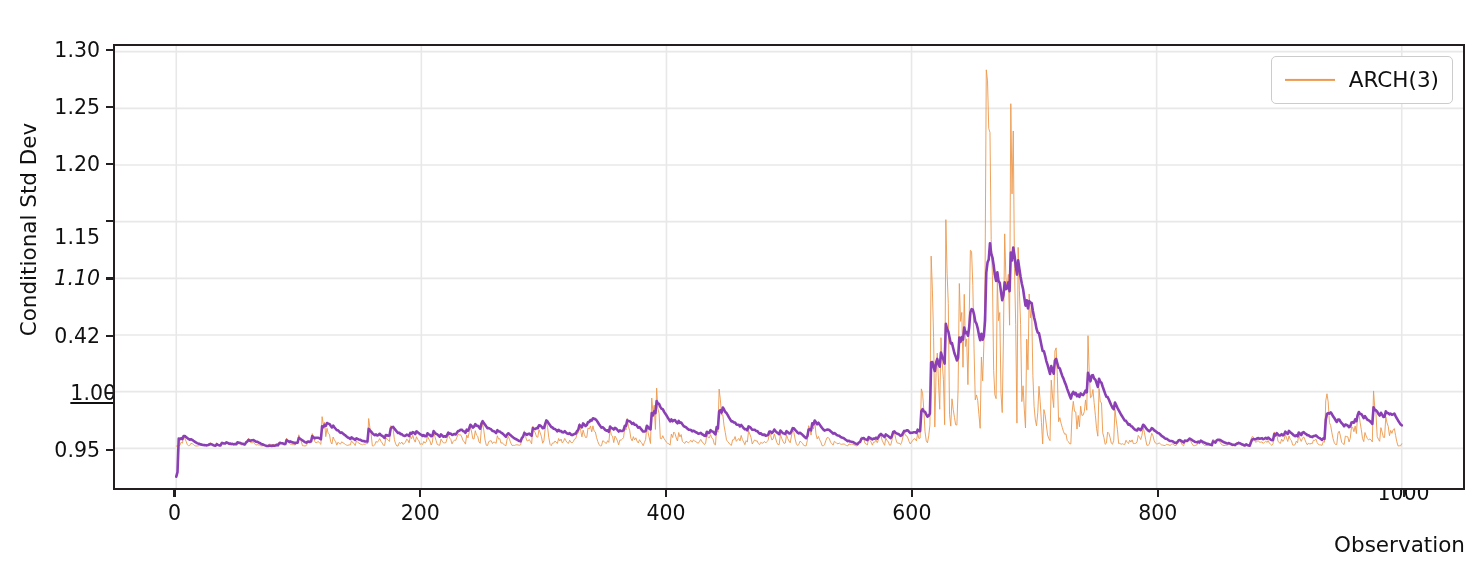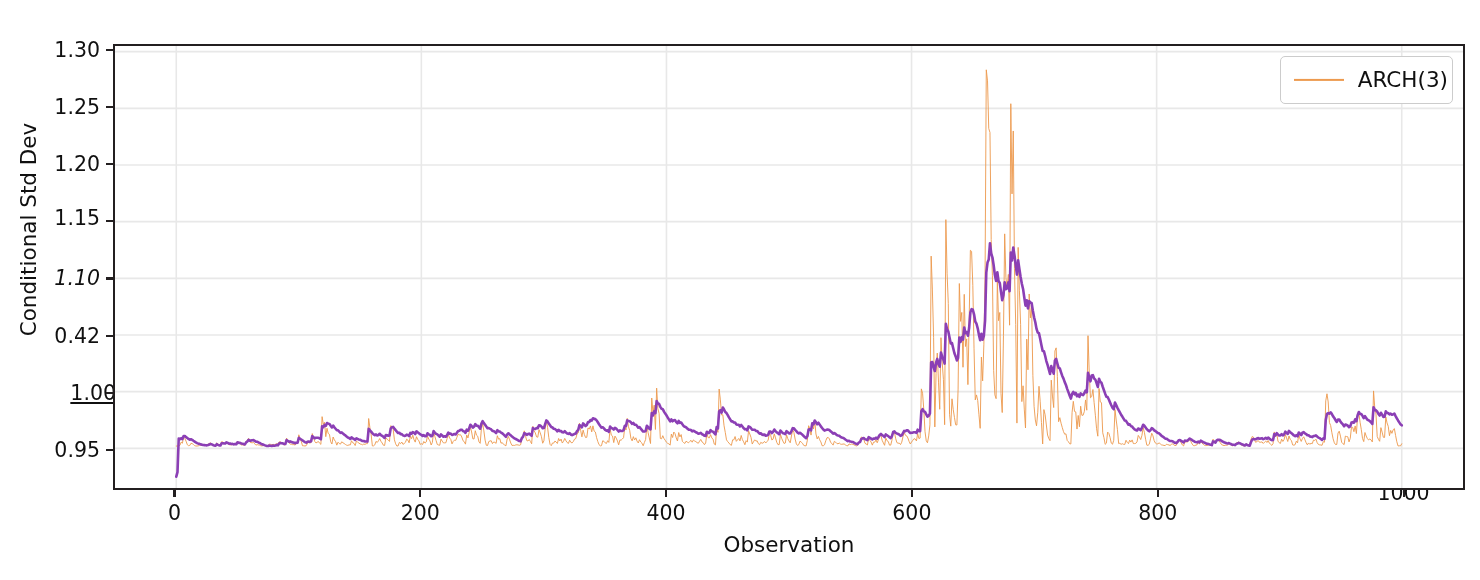--- a/index.html
+++ b/index.html
@@ -91,33 +91,33 @@
     transform: rotate(-90deg);
     font-size: 21.5px;
     color: #101010;
     font-family: "DejaVu Sans", sans-serif;
   }
   #xlabel {
     position: absolute;
     left: 113px;
     top: 532px;
     width: 1352px;
-    text-align: center;
+    text-align: right;
     font-size: 21.5px;
     color: #101010;
     font-family: "DejaVu Sans", sans-serif;
   }
   #legend {
     position: absolute;
     right: 10px;
     top: 10px;
     background: #ffffff;
     border: 1.1px solid #cccccc;
     border-radius: 5px;
-    padding: 7px 4px 8px 13px;
+    padding: 7px 13px 8px 13px;
     box-sizing: border-box;
   }
   .legend-row {
     display: flex;
     align-items: center;
     height: 31px;
   }
   .legend-swatch {
     width: 50px;
     height: 14px;
@@ -146,21 +146,21 @@
 
 
   <div id="ylabel">Conditional Std Dev</div>
   <div id="xlabel">Observation</div>
 
   <div id="ytick-labels">
       <div class="ytick-label" style="left: 8px; top: 439.974px;">0.95</div>
       <div class="ytick-label" style="left: 24px; top: 382.795px; text-decoration: underline;">1.00</div>
       <div class="ytick-label" style="left: 8px; top: 325.615px;">0.42</div>
       <div class="ytick-label" style="left: 8px; top: 268.436px; font-style: italic;">1.10</div>
-      <div class="ytick-label" style="left: 8px; top: 208px;">1.15</div>
+      <div class="ytick-label" style="left: 8px; top: 227px;">1.15</div>
       <div class="ytick-label" style="left: 8px; top: 154.077px;">1.20</div>
       <div class="ytick-label" style="left: 8px; top: 96.8974px;">1.25</div>
       <div class="ytick-label" style="left: 8px; top: 39.7179px;">1.30</div>
     </div>
   <div id="xtick-labels">
       <div class="xtick-label" style="left: 174.455px; top: 503px;">0</div>
       <div class="xtick-label" style="left: 420.273px; top: 503px;">200</div>
       <div class="xtick-label" style="left: 666.091px; top: 503px;">400</div>
       <div class="xtick-label" style="left: 911.909px; top: 503px;">600</div>
       <div class="xtick-label" style="left: 1157.73px; top: 503px;">800</div>

